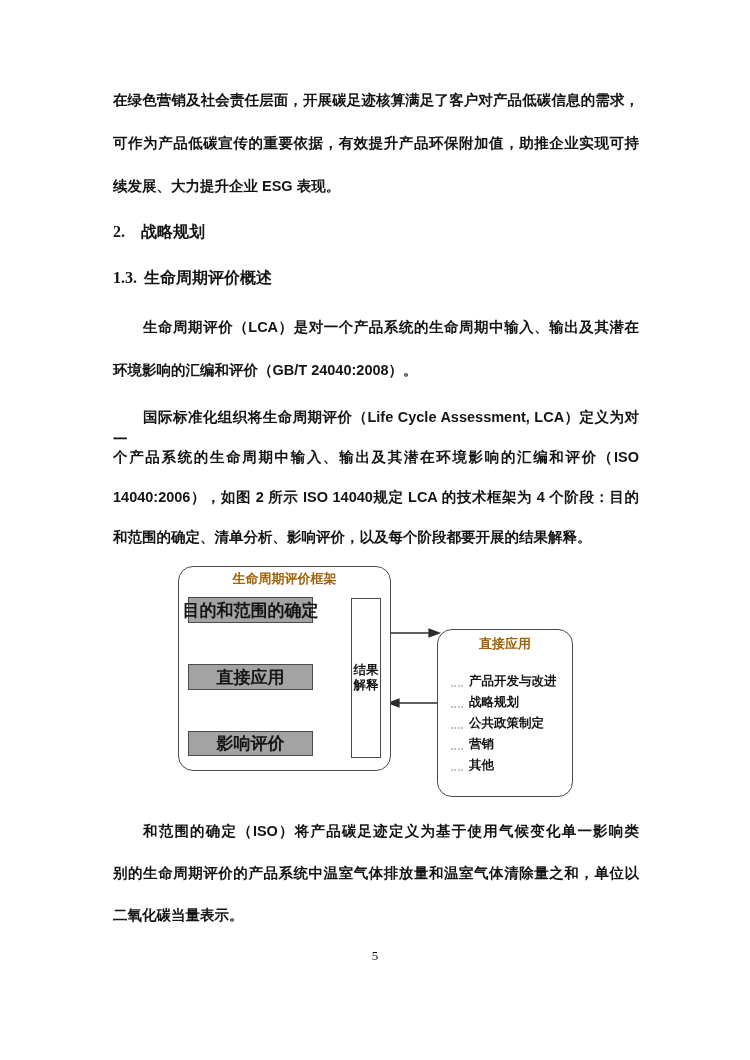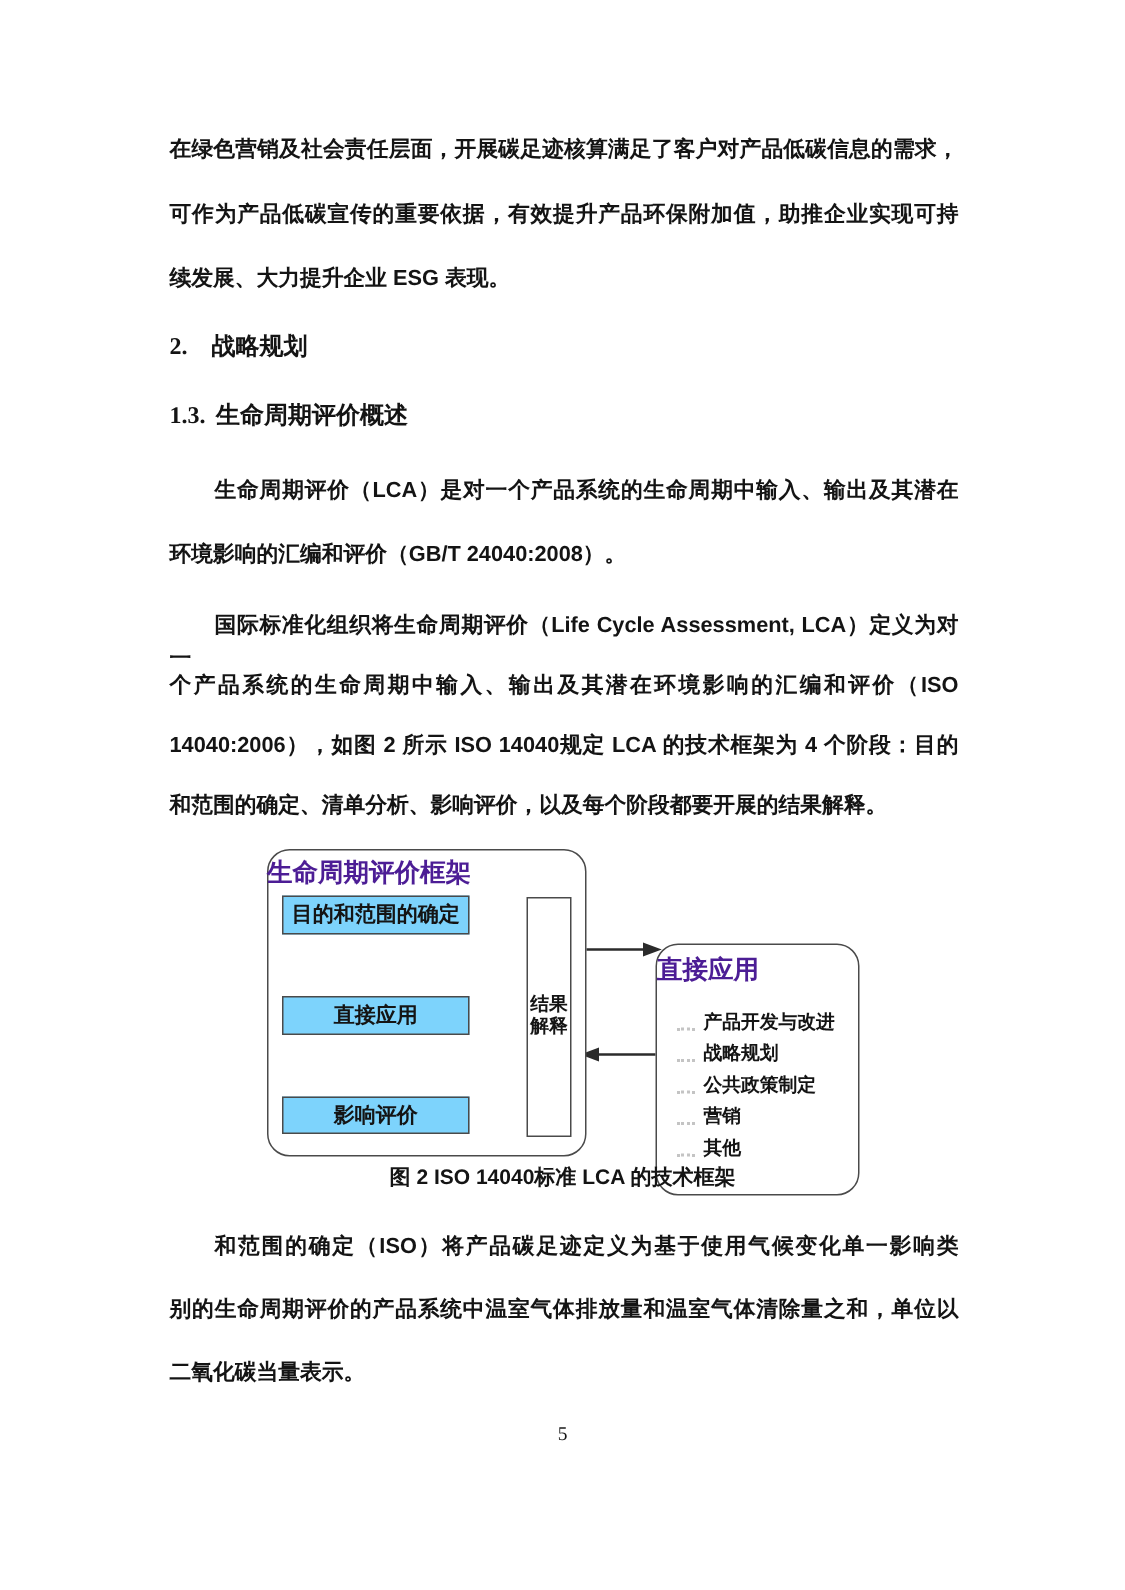--- a/index.html
+++ b/index.html
@@ -15,32 +15,32 @@
   .tl.j{white-space:normal;text-align:justify;text-align-last:justify;text-justify:inter-character;}
   .tl.ind{text-indent:30px;}
   
   .hd{position:absolute;left:113px;height:24px;line-height:24px;font-weight:700;font-size:16px;white-space:nowrap;display:flex;}
   .hd .num{font-family:"Liberation Serif","DejaVu Serif",serif;font-weight:700;}
   
   #figure{position:absolute;left:178px;top:566px;width:396px;height:206px;}
   #figure .frame{position:absolute;border:1.6px solid #4a4a4a;border-radius:15px;background:#ffffff;box-sizing:border-box;}
   #lca-frame{left:0;top:0;width:213px;height:205px;}
   #app-frame{left:259px;top:19px;width:136px;height:168px;margin-top:44px;}
-  .frame-title{position:absolute;left:0;width:100%;font-size:17px;font-weight:700;color:#4c1d95;}
+  .frame-title{position:absolute;left:0;width:100%;text-align:center;font-size:13px;font-weight:700;color:#a16207;}
   #lca-frame-title{top:4px;}
   #app-frame-title{top:5px;}
   .stage-box{
-    position:absolute;left:10px;width:125px;height:26px;border:1.6px solid #4a4a4a;background:#7dd3fc;
+    position:absolute;left:10px;width:125px;height:26px;border:1.6px solid #4a4a4a;background:#a3a3a3;
     box-sizing:border-box;display:flex;align-items:center;justify-content:center;
-    font-size:14px;font-weight:700;white-space:nowrap;
+    font-size:17px;font-weight:700;white-space:nowrap;
   }
   #interp-box{
     position:absolute;left:173px;top:32px;width:30px;height:160px;border:1.6px solid #4a4a4a;background:#fff;
     box-sizing:border-box;display:flex;flex-direction:column;align-items:center;justify-content:center;
-    font-size:12.5px;font-weight:700;line-height:15px;font-family:Liberation Mono, monospace;
+    font-size:12.5px;font-weight:700;line-height:15px;
   }
   #app-list{position:absolute;left:13px;top:41px;font-family:Liberation Serif, serif;}
   .app-item{height:21px;line-height:21px;font-size:12.5px;font-weight:700;white-space:nowrap;display:flex;align-items:center;}
   .leader{display:inline-block;width:12px;border-bottom:2px dotted #c4c4c4;height:1px;margin-right:6px;transform:translateY(4px);}
   #arrows{position:absolute;left:0;top:0;}
   
   #fig-caption{position:absolute;left:0;top:776px;width:750px;text-align:center;font-size:14px;font-weight:700;}
   #page-num{position:absolute;left:0;top:948px;width:750px;text-align:center;font-size:13px;font-family:"Liberation Serif","DejaVu Serif",serif;font-weight:400;}
 </style>
 </head>
@@ -134,21 +134,20 @@
             <span>营销</span>
           </div>
         <div class="app-item">
             <span class="leader"></span>
             <span>其他</span>
           </div>
       </div>
     </div>
   </div>
 
-  <div id="fig-caption">图  2 ISO 14040标准 LCA  的技术框架</div>
 
   <div>
     <div class="tl j ind" style="top:820px">和范围的确定（ISO）将产品碳足迹定义为基于使用气候变化单一影响类</div>
     <div class="tl j" style="top:862px">别的生命周期评价的产品系统中温室气体排放量和温室气体清除量之和，单位以</div>
     <div class="tl" style="top:904px">二氧化碳当量表示。</div>
   </div>
 
   <div id="page-num">5</div>
 
 </div>

